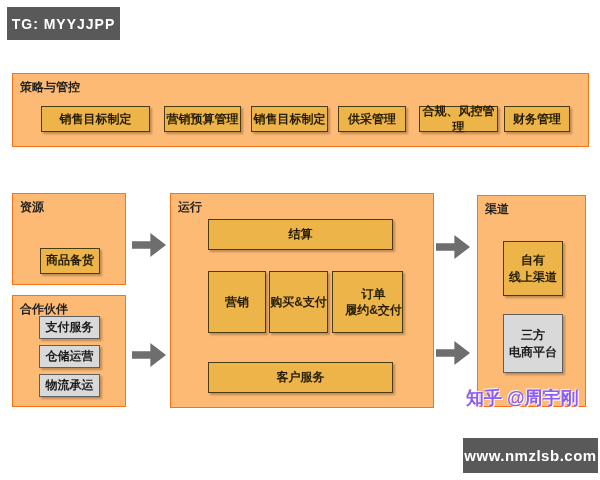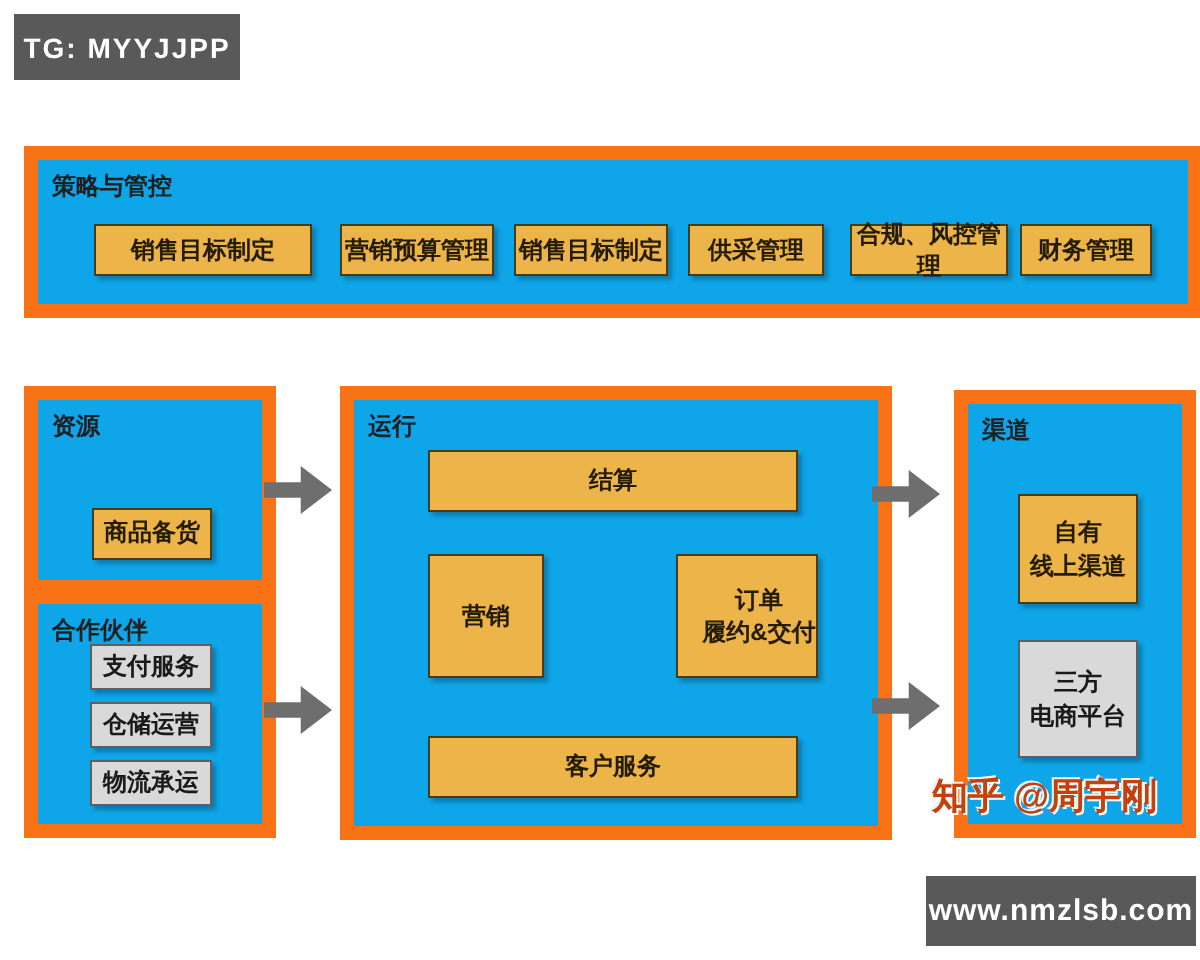--- a/index.html
+++ b/index.html
@@ -6,21 +6,21 @@
   .canvas {
     position:relative; width:600px; height:480px; background:#ffffff;
     font-family:"Liberation Sans","DejaVu Sans",sans-serif; overflow:hidden;
   }
   .dark-badge {
     position:absolute; background:#595959; color:#ffffff;
     display:flex; align-items:center; justify-content:center;
     font-weight:bold; letter-spacing:1px;
   }
   .section {
-    position:absolute; background:#0ea5e9; border:7px solid #f97316;
+    position:absolute; background:#fdba74; border:1px solid #f97316;
   }
   .section-label {
     position:absolute; top:5px; left:7px; font-size:12px; font-weight:bold;
     color:#1f1f1f; white-space:nowrap;
   }
   .obox {
     position:absolute; background:#EDB44A; border:1px solid #4A3C12;
     color:#241c04; font-weight:bold; font-size:12px;
     display:flex; align-items:center; justify-content:center; text-align:center;
     white-space:pre-line; line-height:1.35;
@@ -32,21 +32,21 @@
     display:flex; align-items:center; justify-content:center; text-align:center;
     white-space:pre-line; line-height:1.35;
     box-shadow:2px 2px 2px rgba(0,0,0,0.25);
   }
   .arrow {
     position:absolute; width:34px; height:24px; background:#6e6e6e;
     clip-path:polygon(0 34%, 54% 34%, 54% 0, 100% 50%, 54% 100%, 54% 66%, 0 66%);
   }
   .watermark {
     position:absolute; left:466px; top:386px; width:128px;
-    font-size:18px; font-weight:bold; color:#c2410c;
+    font-size:18px; font-weight:bold; color:#8b5cf6;
     text-shadow:1px 1px 0 #ffffff, -1px -1px 0 #f2f2f2;
     white-space:nowrap;
   }
 </style>
 </head>
 <body>
 
 <div class="canvas">
 
   <div class="dark-badge" style="left:7px; top:7px; width:113px; height:33px; font-size:14px;">
@@ -72,20 +72,21 @@
     <div class="section-label">合作伙伴</div>
     <div class="gbox" style="left:26px; top:20px; width:59px; height:21px;">支付服务</div>
     <div class="gbox" style="left:26px; top:49px; width:59px; height:21px;">仓储运营</div>
     <div class="gbox" style="left:26px; top:78px; width:59px; height:21px;">物流承运</div>
   </div>
 
   <div class="section" style="left:170px; top:193px; width:262px; height:213px;">
     <div class="section-label">运行</div>
     <div class="obox" style="left:37px; top:25px;  width:183px; height:29px;">结算</div>
     <div class="obox" style="left:37px; top:77px;  width:56px;  height:60px;">营销</div>
+    <div class="obox" style="left:98px; top:77px;  width:57px;  height:60px;">购买&amp;支付</div>
     <div class="obox" style="left:161px; top:77px; width:57px;  height:60px;padding-left:12px;">订单
 履约&amp;交付</div>
     <div class="obox" style="left:37px; top:168px; width:183px; height:29px;">客户服务</div>
   </div>
 
   <div class="section" style="left:477px; top:195px; width:107px; height:210px;">
     <div class="section-label">渠道</div>
     <div class="obox" style="left:25px; top:45px;  width:58px; height:53px;">自有
 线上渠道</div>
     <div class="gbox" style="left:25px; top:118px; width:58px; height:57px;">三方

